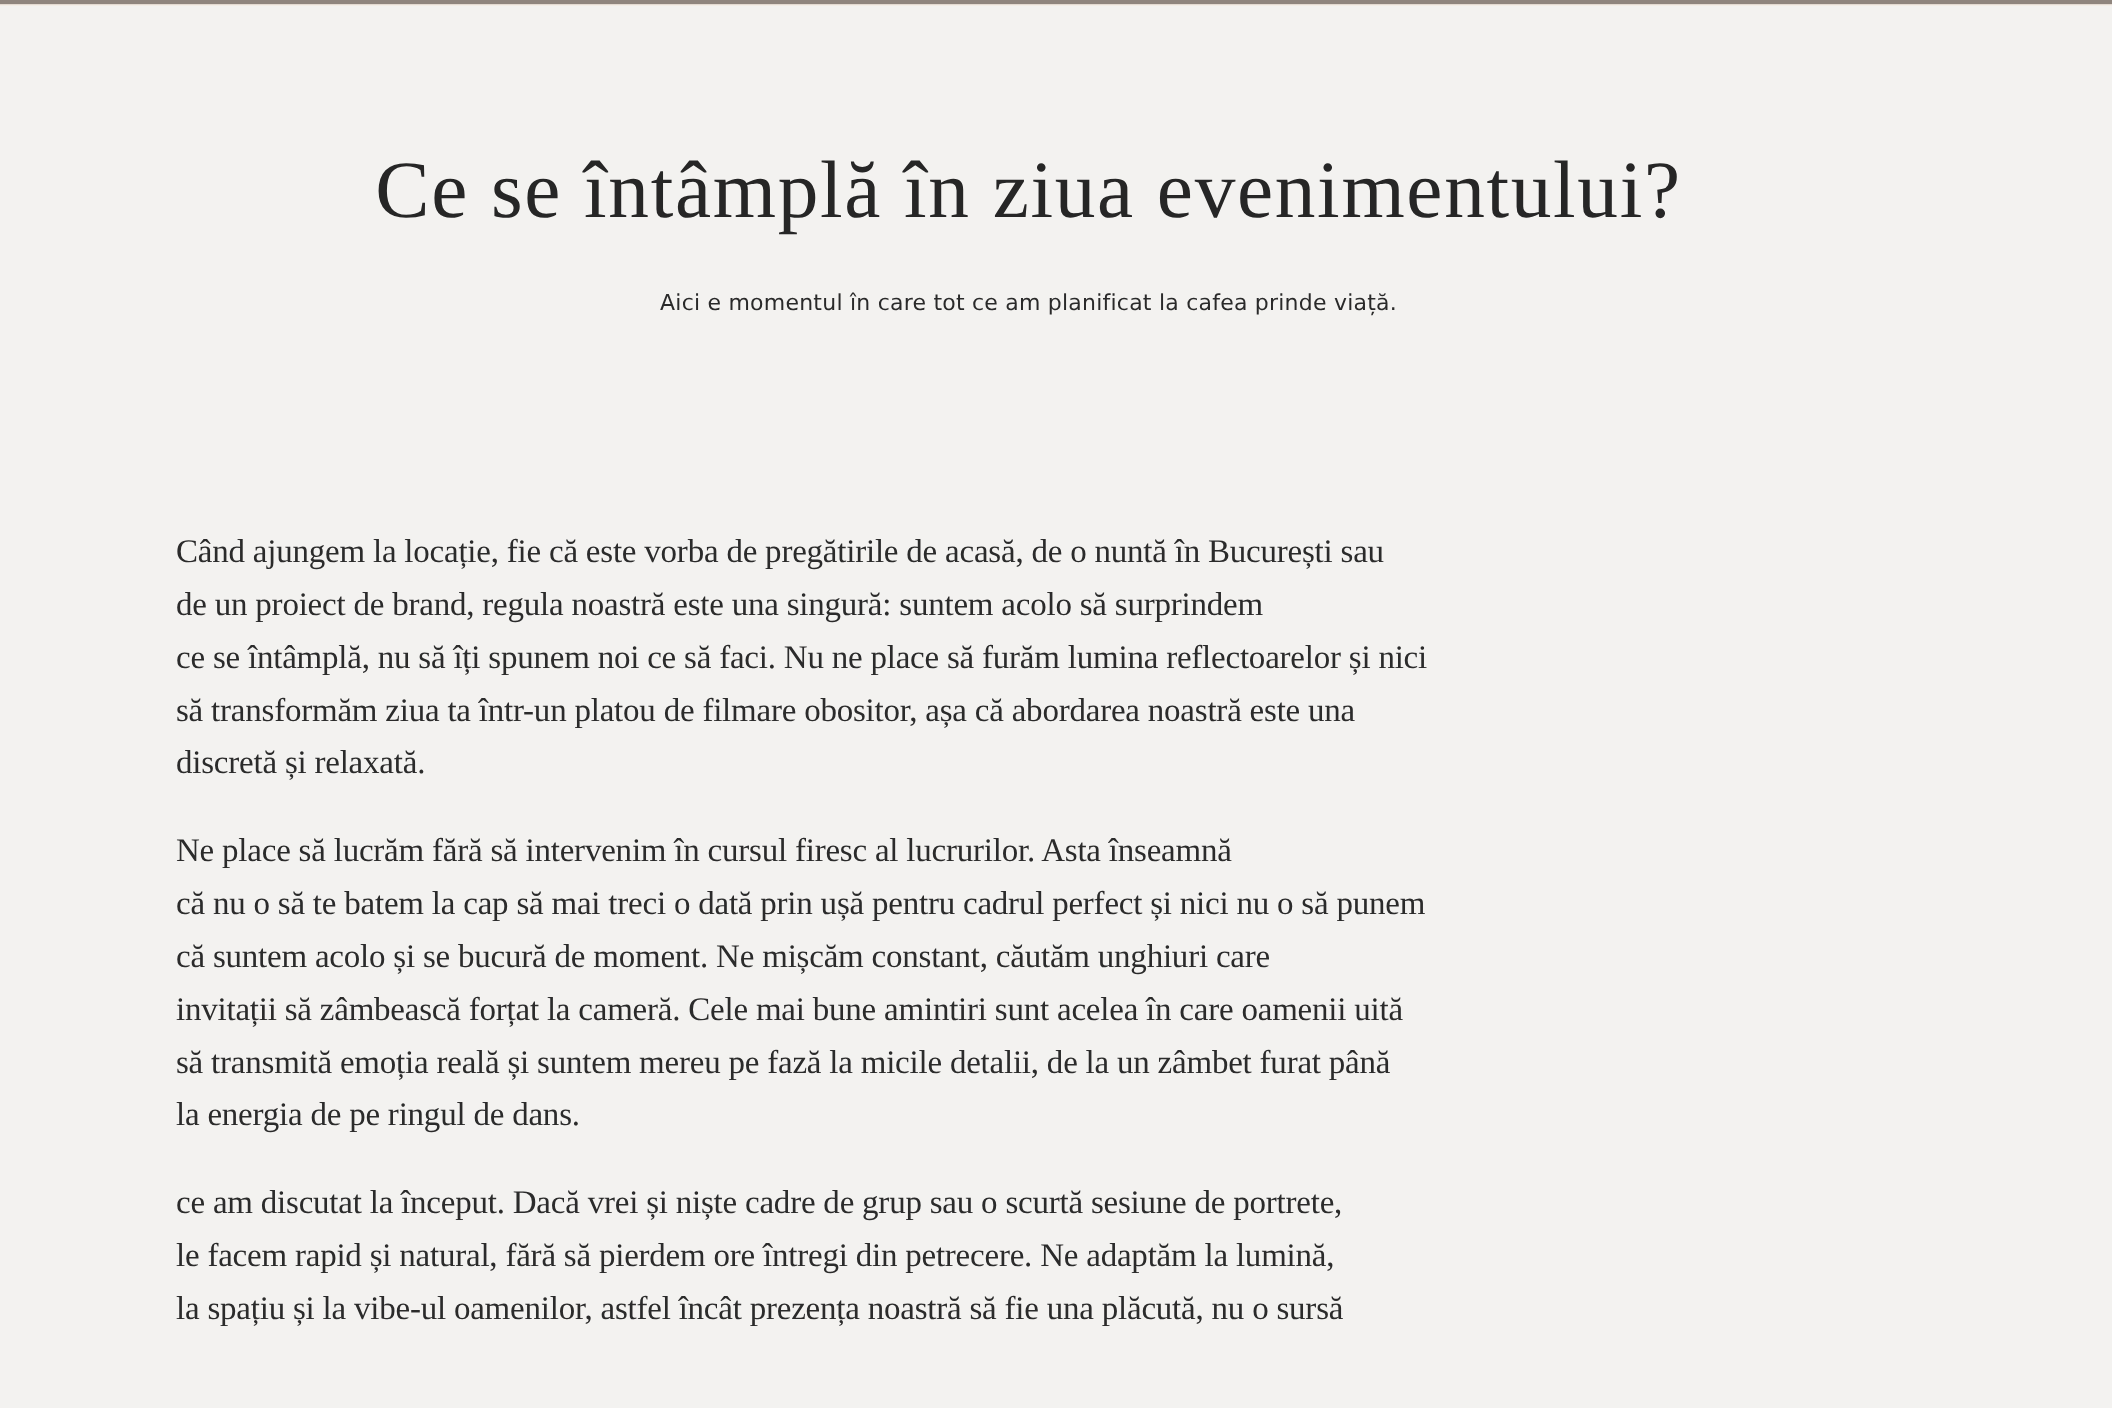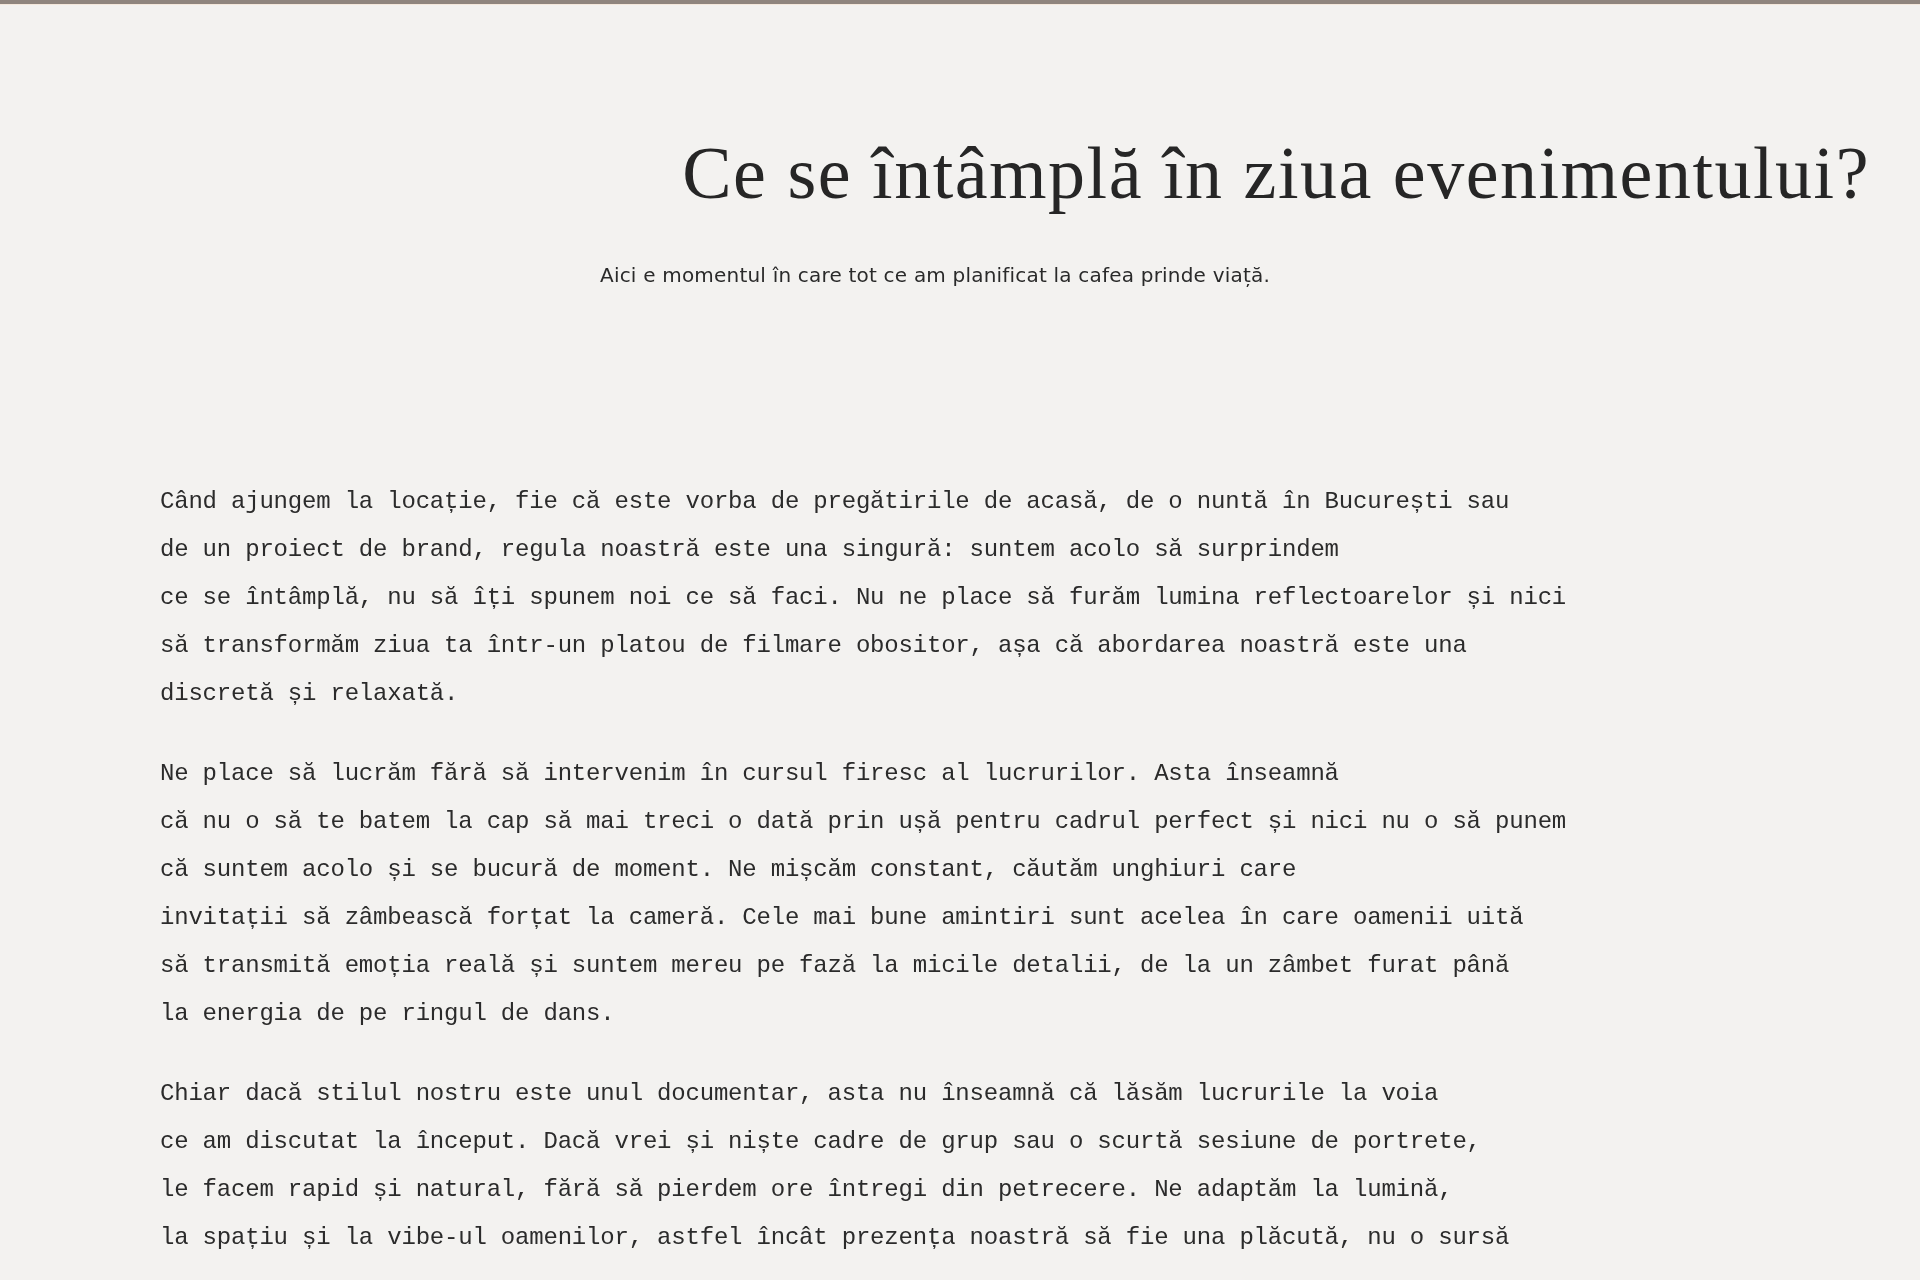--- a/index.html
+++ b/index.html
@@ -39,21 +39,20 @@
       position: absolute;
       left: 0; right: 0;
       top: 128px;
       margin: 0;
       font-family: "Liberation Serif", "DejaVu Serif", serif;
       font-weight: 400;
       font-size: 74px;
       line-height: 90px;
       letter-spacing: 1.5px;
       color: #262626;
-      text-align: right;
     }
     .hero-subtitle {
       position: absolute;
       left: 0; right: 0;
       top: 255px;
       margin: 0;
       font-family: "DejaVu Sans", sans-serif;
       font-weight: 400;
       font-size: 20px;
       line-height: 40px;
@@ -61,22 +60,22 @@
       letter-spacing: 0.2px;
     }
     .content {
       position: absolute;
       left: 160px;
       top: 478px;
       width: 1560px;
     }
     .paragraph {
       margin: 0 0 32px 0;
-      font-family: Liberation Mono, monospace;
-      font-size: 24px;
+      font-family: Liberation Serif, serif;
+      font-size: 30px;
       line-height: 48px;
       color: #2b2b2b;
       letter-spacing: -0.2px;
     }
     .line {
       display: block;
       white-space: nowrap;
     }
   </style>
 </head>
@@ -100,18 +99,17 @@
   </p>
   <p class="paragraph">
     <span class="line">Ne place să lucrăm fără să intervenim în cursul firesc al lucrurilor. Asta înseamnă</span>
     <span class="line">că nu o să te batem la cap să mai treci o dată prin ușă pentru cadrul perfect și nici nu o să punem</span>
     <span class="line">că suntem acolo și se bucură de moment. Ne mișcăm constant, căutăm unghiuri care</span>
     <span class="line">invitații să zâmbească forțat la cameră. Cele mai bune amintiri sunt acelea în care oamenii uită</span>
     <span class="line">să transmită emoția reală și suntem mereu pe fază la micile detalii, de la un zâmbet furat până</span>
     <span class="line">la energia de pe ringul de dans.</span>
   </p>
   <p class="paragraph">
-    <span class="line">Chiar dacă stilul nostru este unul documentar, asta nu înseamnă că lăsăm lucrurile la voia</span>
     <span class="line">ce am discutat la început. Dacă vrei și niște cadre de grup sau o scurtă sesiune de portrete,</span>
     <span class="line">le facem rapid și natural, fără să pierdem ore întregi din petrecere. Ne adaptăm la lumină,</span>
     <span class="line">la spațiu și la vibe-ul oamenilor, astfel încât prezența noastră să fie una plăcută, nu o sursă</span>
   </p>
 </main>
 
 </body></html>

